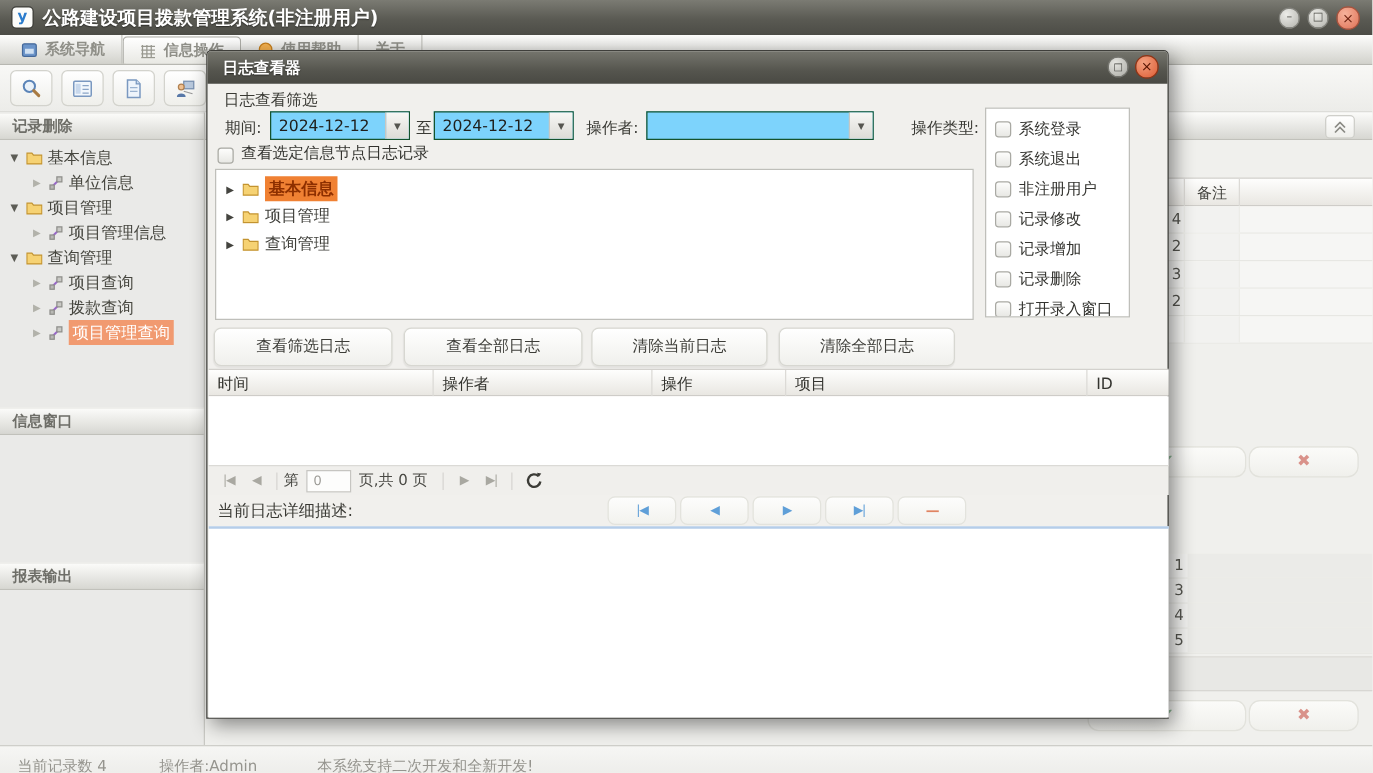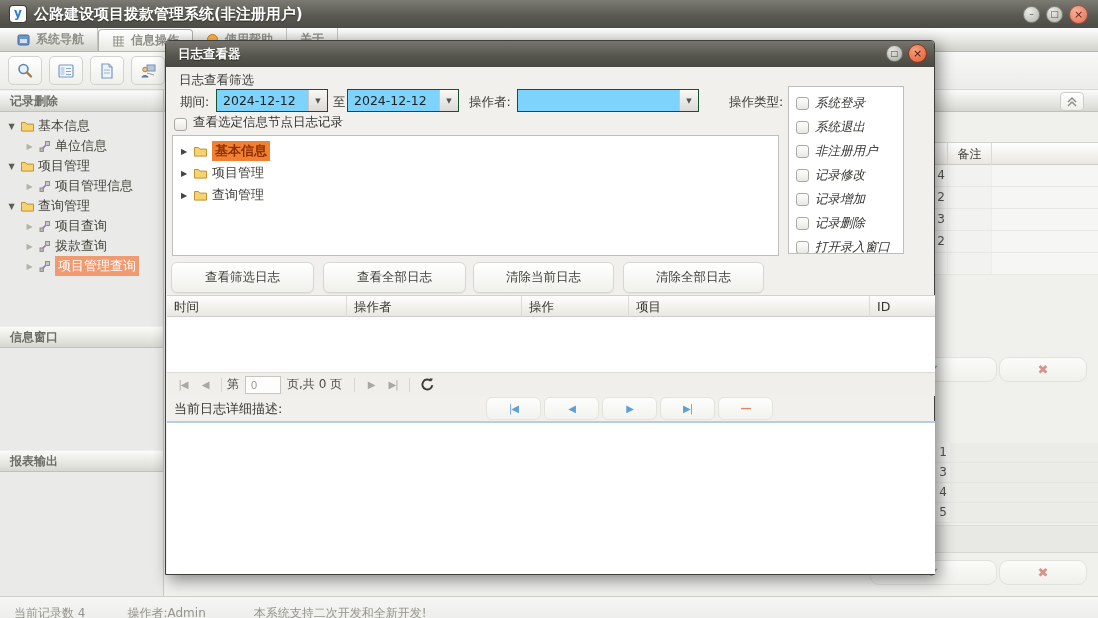--- a/index.html
+++ b/index.html
@@ -58,21 +58,21 @@
 #mtitlebar{position:absolute;left:0;top:0;width:768px;height:26px;background:linear-gradient(#75756d,#55554e 60%,#494943);border-radius:3px 3px 0 0;display:flex;align-items:center;padding:0 12px;}
 #mtitle{color:#fff;font-weight:bold;font-size:12.5px;text-shadow:0 1px 1px rgba(0,0,0,.5);}
 .dlgbtn{position:absolute;top:4px;width:17px;height:17px;border-radius:50%;display:flex;align-items:center;justify-content:center;font-size:8px;color:#3d3d38;background:radial-gradient(circle at 35% 30%,#e6e6e1,#a9a9a3);border:1px solid #75756f;}
 .dlgbtn.close{top:3px;width:19px;height:19px;background:radial-gradient(circle at 35% 30%,#f3a180,#de5c34);border-color:#8f3416;color:#551300;font-size:11px;}
 .mlabel{position:absolute;font-size:12.5px;color:#3a3a35;}
 .inputbox{position:absolute;height:23px;background:#7dd3fc;border:1px solid #14532d;display:flex;align-items:stretch;}
 .inputbox .val{flex:1;padding:3px 0 0 6px;font-size:12.5px;color:#1f1f1c;}
 .ddbtn{width:19px;background:linear-gradient(#f7f7f4,#dcdbd6);border-left:1px solid #c8c7c2;display:flex;align-items:center;justify-content:center;font-size:7px;color:#55554f;}
 .cb{width:13px;height:13px;border:1px solid #a9a9a3;border-radius:3px;background:linear-gradient(#fdfdfc,#e8e8e4);flex:none;}
 #cbpanel{position:absolute;left:622px;top:45px;width:116px;height:168px;background:#fff;border:1px solid #bfbfba;overflow:hidden;padding-top:4px;}
-.cbrow{display:flex;align-items:center;gap:6px;height:24px;padding-left:7px;font-size:12.5px;color:#33332f;font-style:italic;}
+.cbrow{display:flex;align-items:center;gap:6px;height:24px;padding-left:7px;font-size:12.5px;color:#33332f;}
 #nodecb{position:absolute;left:8px;top:73px;display:flex;align-items:flex-end;gap:6px;font-size:12.5px;color:#33332f;}
 #treepanel{position:absolute;left:6px;top:94px;width:607px;height:121px;background:#fff;border:1px solid #bfbfba;padding-top:4px;}
 .mtrow{display:flex;align-items:center;gap:5px;height:22px;padding-left:6px;font-size:13px;color:#3f3f3a;}
 .mtrow .arr{width:10px;text-align:center;font-size:8px;color:#44443f;}
 .sel-node{background:#f08133;color:#8d2f00;font-weight:bold;padding:1px 3px;}
 .actbtn{position:absolute;top:221px;height:31px;border-radius:6px;background:linear-gradient(#ffffff,#f0f0ec);border:1px solid #d7d7d1;box-shadow:0 1px 1px rgba(0,0,0,.06);display:flex;align-items:center;justify-content:center;font-size:12.5px;color:#3d3d38;}
 #mgridhdr{position:absolute;left:1px;top:254px;width:768px;height:22px;background:linear-gradient(#fefefd,#e9e7e2);border-top:1px solid #d3d1cd;border-bottom:1px solid #cecc c8;border-bottom:1px solid #ceccc8;}
 #mgridhdr .hcell{position:absolute;top:0;height:22px;line-height:22px;padding-left:7px;border-right:1px solid #dcdad6;font-size:12.5px;color:#33332e;}
 #mgridbody{position:absolute;left:1px;top:276px;width:768px;height:55px;background:#fff;}
 #pager{position:absolute;left:1px;top:331px;width:768px;height:24px;background:#f0efec;border-top:1px solid #dbdad6;display:flex;align-items:center;padding-left:5px;font-size:12px;color:#4a4a45;}

